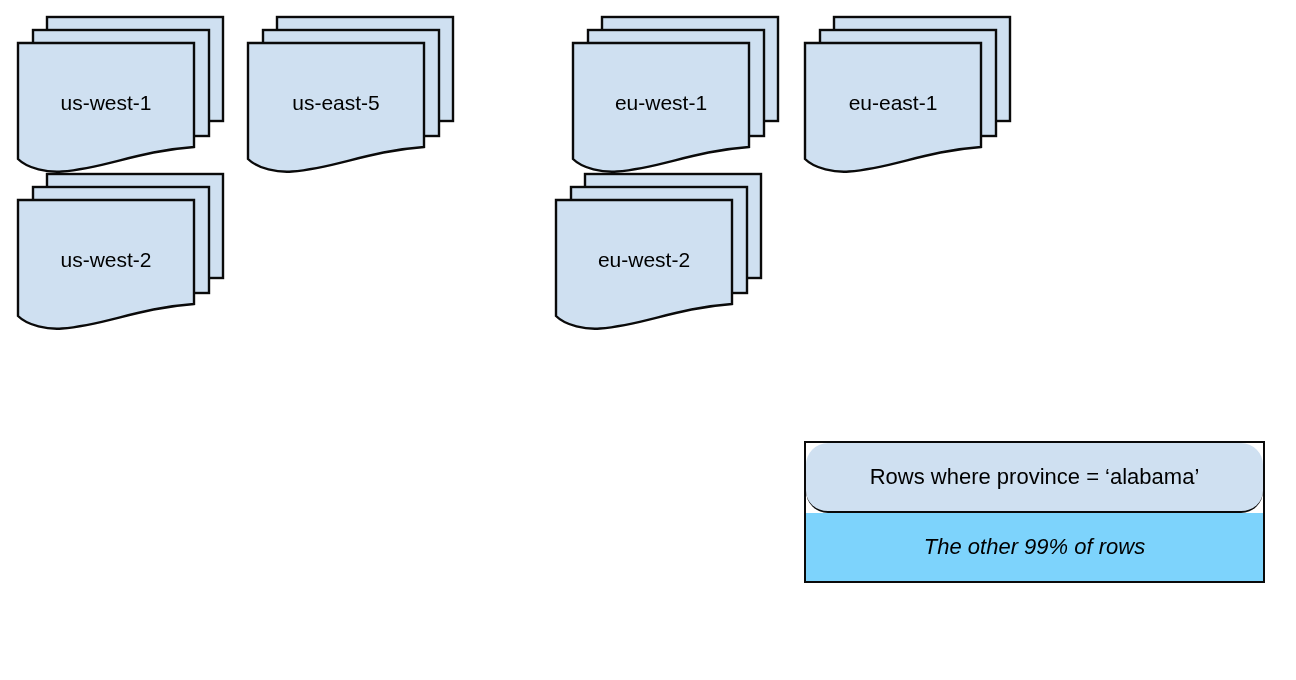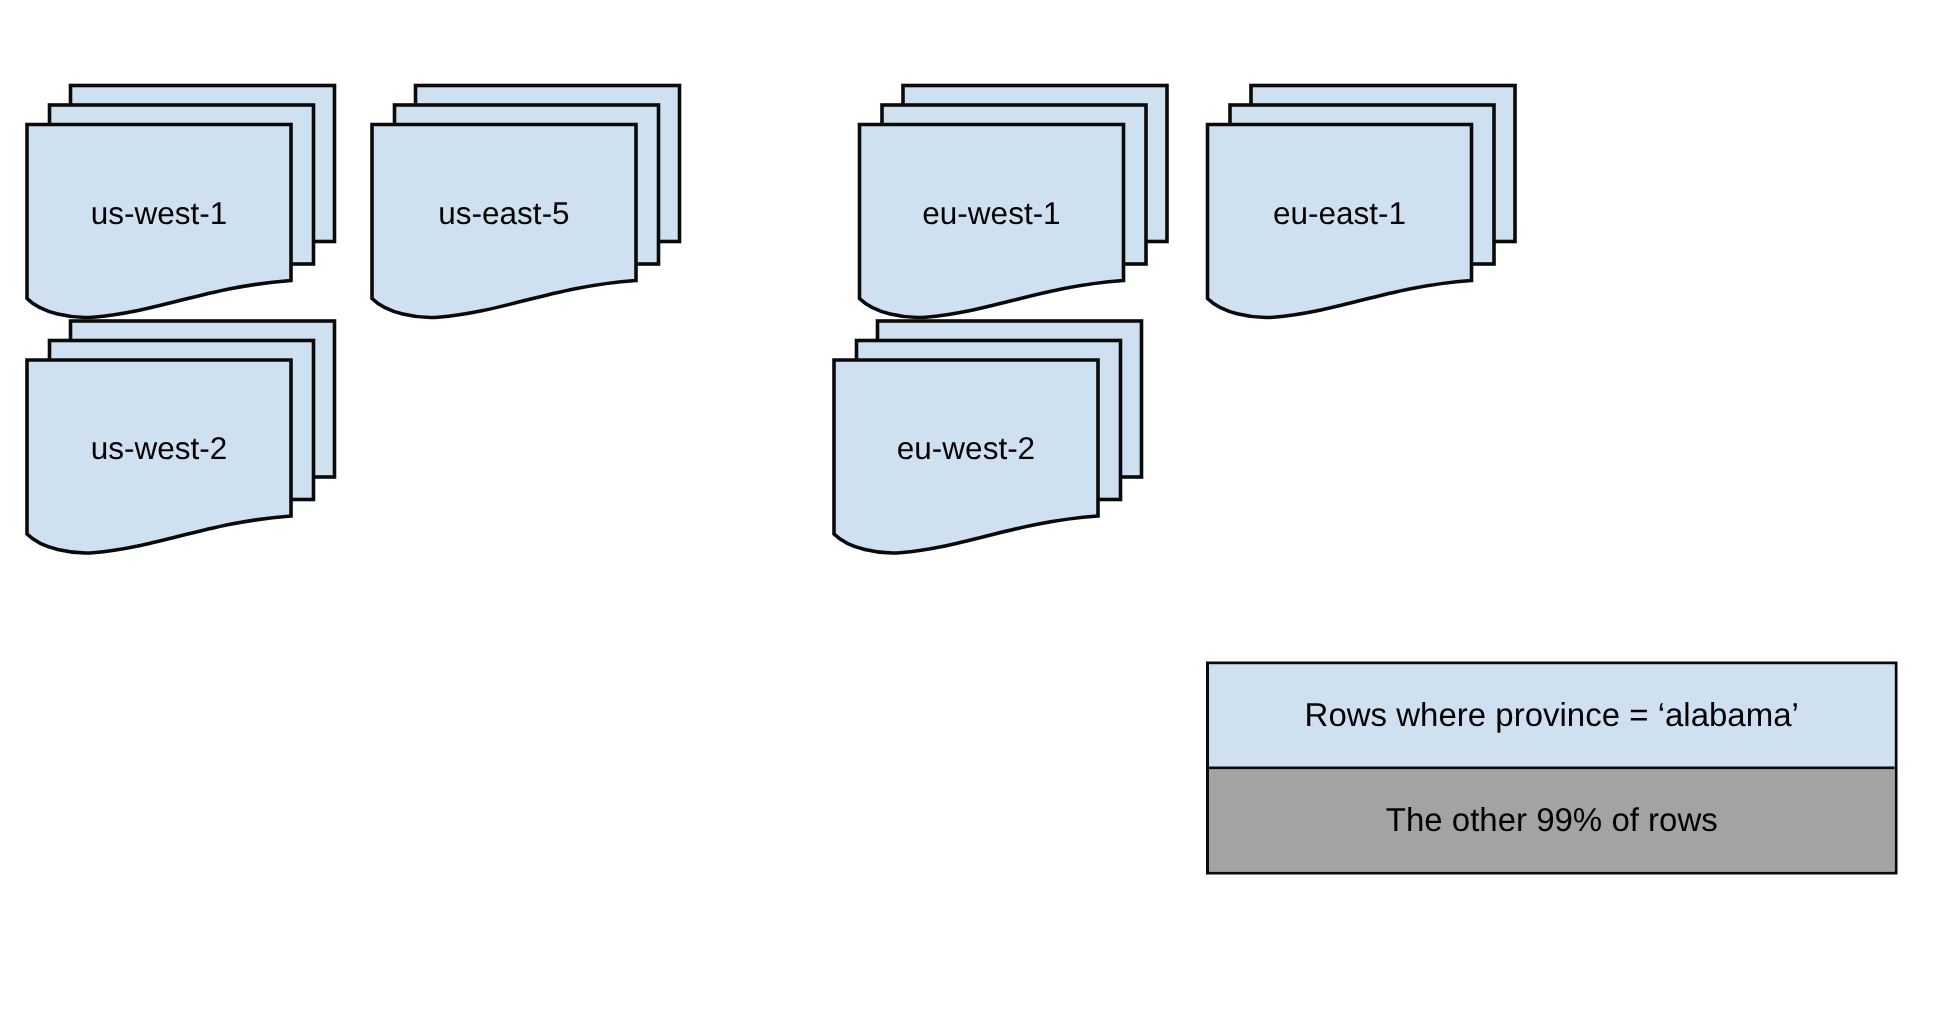--- a/index.html
+++ b/index.html
@@ -3,21 +3,21 @@
 <meta charset="utf-8">
 <style>
   html,body{margin:0;padding:0;background:#ffffff;}
   .canvas{
     position:relative;
     width:1296px;height:680px;
     background:#ffffff;
     font-family:"Liberation Sans", sans-serif;
     overflow:hidden;
   }
-  .doc-stack{position:absolute;width:212px;height:162px;margin-top:40px;}
+  .doc-stack{position:absolute;width:212px;height:162px;}
   .doc-stack svg{display:block;}
   .sheet{stroke:#0a0a0a;stroke-width:2.4;stroke-linejoin:miter;fill:#cfe0f1;}
   .doc-label{
     position:absolute;left:2px;top:74px;width:176px;height:28px;
     line-height:28px;text-align:center;
     font-size:21px;color:#000000;white-space:nowrap;
   }
   .legend{
     position:absolute;left:804px;top:441px;width:461px;height:142px;
     border:2px solid #0a0a0a;box-sizing:border-box;
@@ -86,21 +86,21 @@
       <rect class="sheet" x="31" y="2" width="176" height="104" fill="#cfe0f1"></rect>
       <rect class="sheet" x="17" y="15" width="176" height="106" fill="#cfe0f1"></rect>
       <path class="sheet" transform="translate(2,28)" d="M 0 0 L 176 0 L 176 104 C 120 108 88 125 44 128.5 C 30 129.5 10 126 0 116 Z" fill="#cfe0f1"></path>
     </svg>
     <div class="doc-label">eu-east-1</div>
   </div>
 
 
 
   <div class="legend">
-    <div class="legend-row first" style="background-color: rgb(207, 224, 241);">
+    <div class="legend-row first" style="background-color: rgb(207, 224, 241); border-radius: 22px;">
       <span>Rows where province = ‘alabama’</span>
     </div>
-    <div class="legend-row" style="background-color: #a3a3a3;">
+    <div class="legend-row" style="background-color: #7dd3fc; font-style: italic;">
       <span>The other 99% of rows</span>
     </div>
   </div>
 
 </div>
 
 </body></html>

